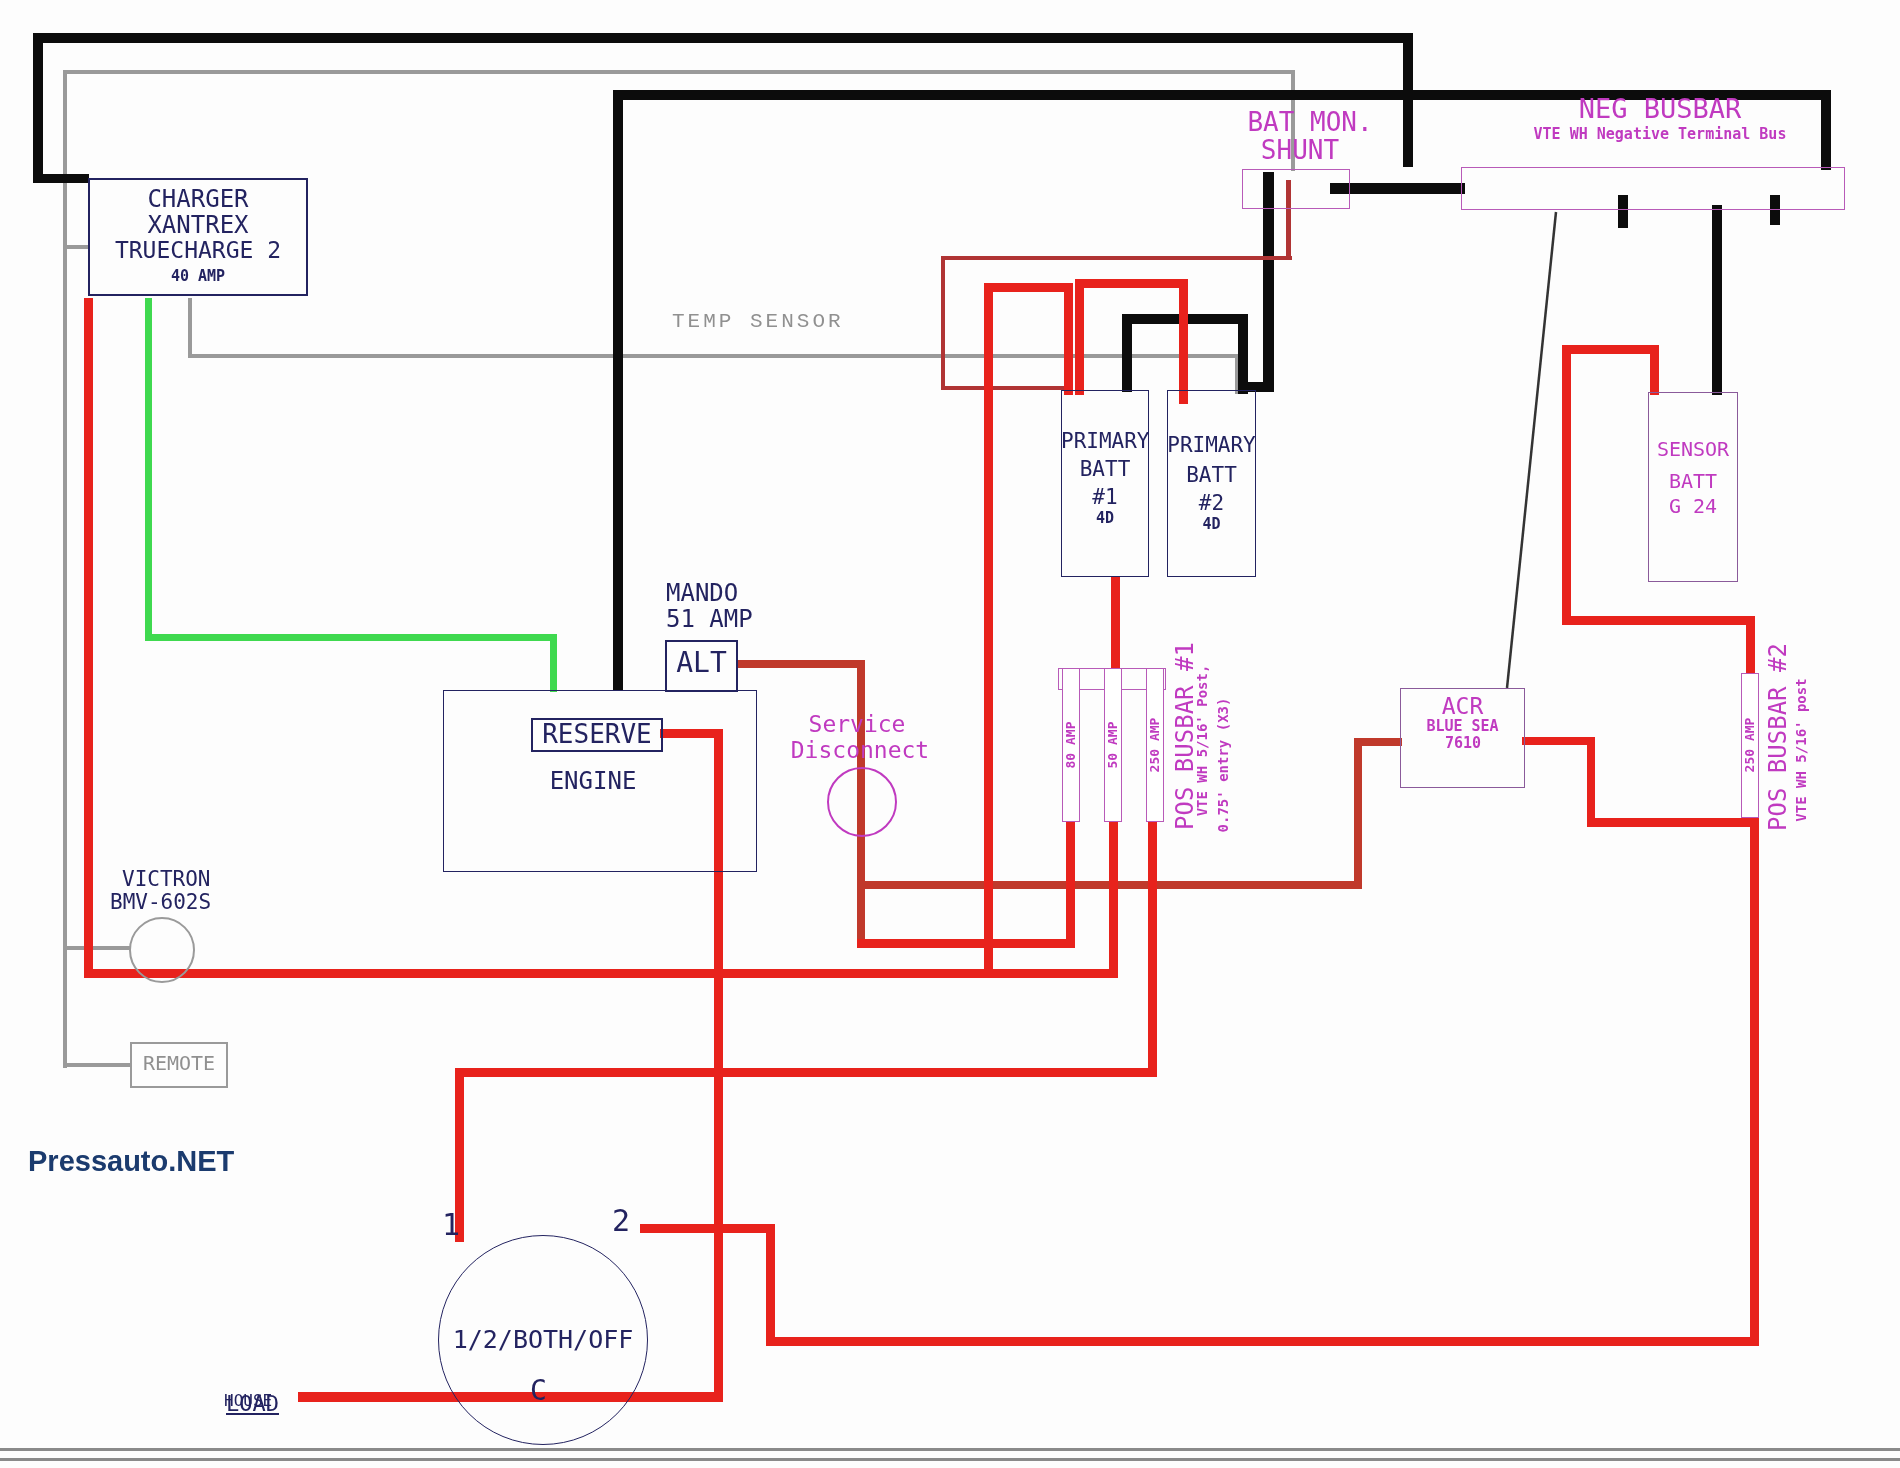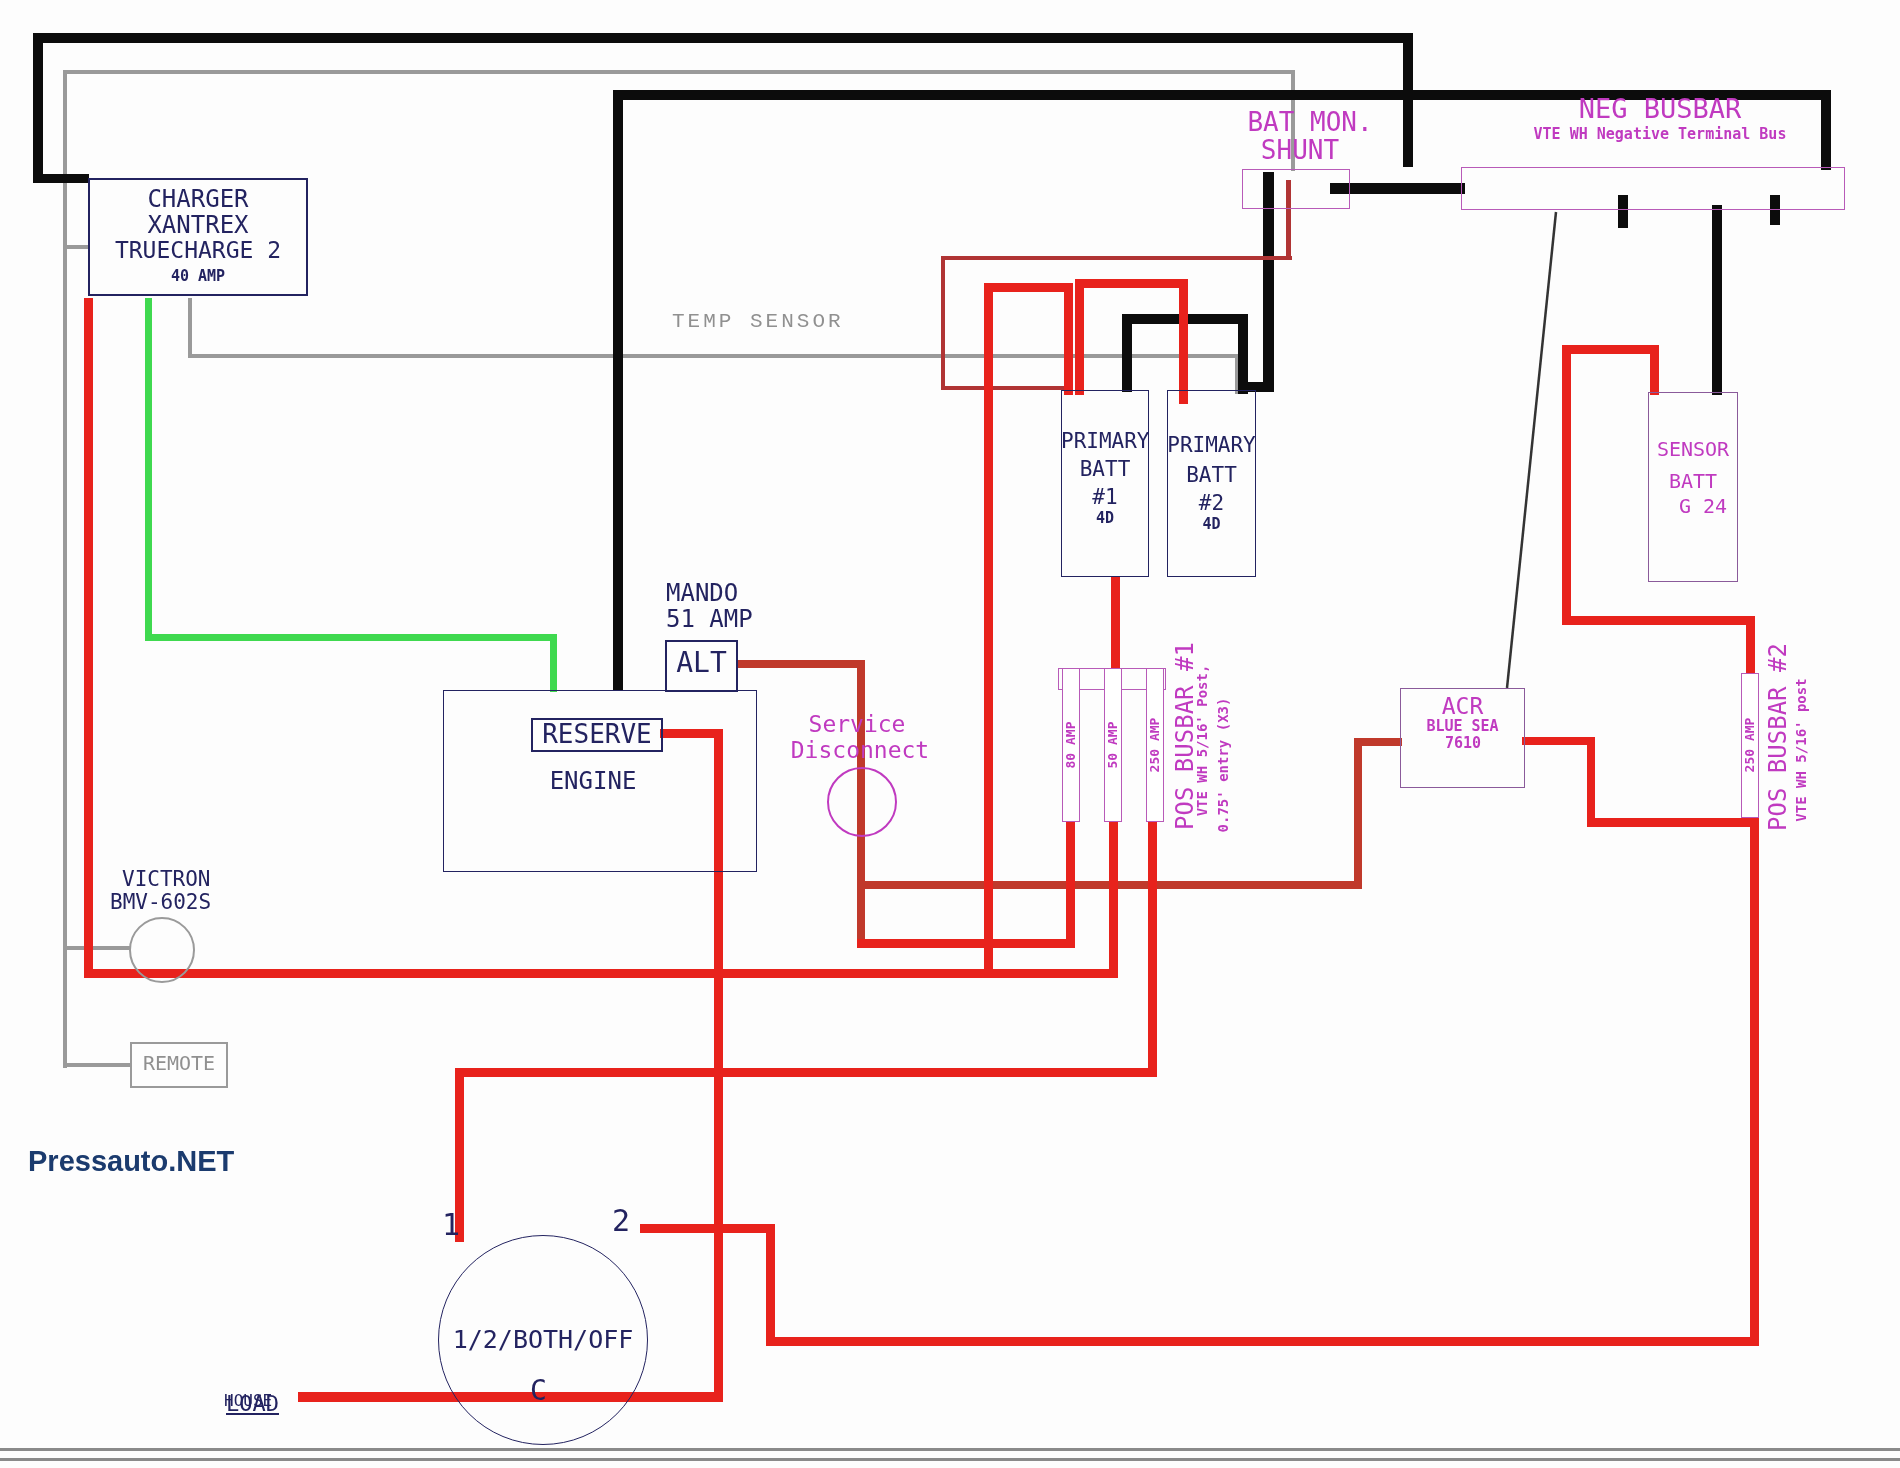--- a/index.html
+++ b/index.html
@@ -148,21 +148,21 @@
   <div class="lbl navy c" style="left:1061px;top:486px;width:88px;font-size:21px;">#1</div>
   <div class="lbl navy c b" style="left:1061px;top:510px;width:88px;font-size:15px;">4D</div>
 
   <div class="lbl navy c" style="left:1167px;top:434px;width:89px;font-size:21px;">PRIMARY</div>
   <div class="lbl navy c" style="left:1167px;top:464px;width:89px;font-size:21px;">BATT</div>
   <div class="lbl navy c" style="left:1167px;top:492px;width:89px;font-size:21px;">#2</div>
   <div class="lbl navy c b" style="left:1167px;top:516px;width:89px;font-size:15px;">4D</div>
 
   <div class="lbl mag c" style="left:1648px;top:438px;width:90px;font-size:20px;">SENSOR</div>
   <div class="lbl mag c" style="left:1648px;top:470px;width:90px;font-size:20px;">BATT</div>
-  <div class="lbl mag c" style="left:1648px;top:495px;width:90px;font-size:20px;padding-left:10px;">G 24</div>
+  <div class="lbl mag c" style="left:1648px;top:495px;width:90px;font-size:20px;">G 24</div>
 
   <div class="lbl navy" style="left:666px;top:580px;font-size:24px;">MANDO</div>
   <div class="lbl navy" style="left:666px;top:606px;font-size:24px;">51 AMP</div>
   <div class="lbl navy c" style="left:665px;top:648px;width:73px;font-size:28px;">ALT</div>
 
   <div class="lbl navy c" style="left:531px;top:720px;width:132px;font-size:26px;">RESERVE</div>
   <div class="lbl navy c" style="left:443px;top:768px;width:300px;font-size:24px;">ENGINE</div>
 
   <div class="lbl mag c" style="left:787px;top:712px;width:140px;font-size:23px;">Service</div>
   <div class="lbl mag c" style="left:780px;top:738px;width:160px;font-size:23px;">Disconnect</div>

